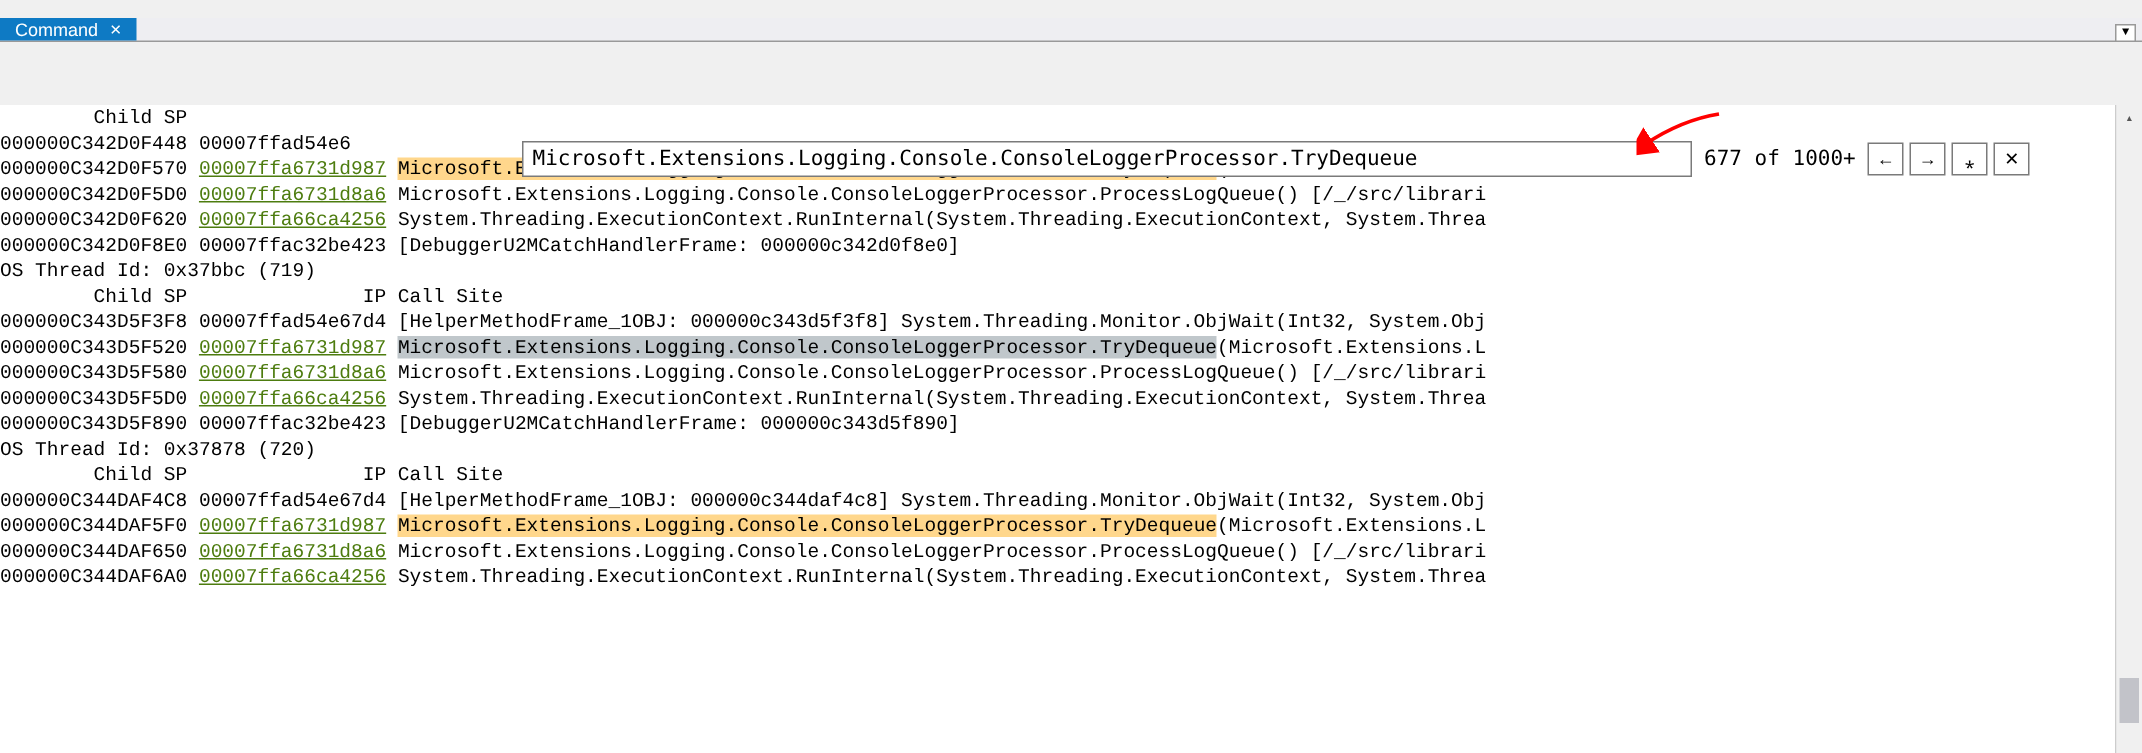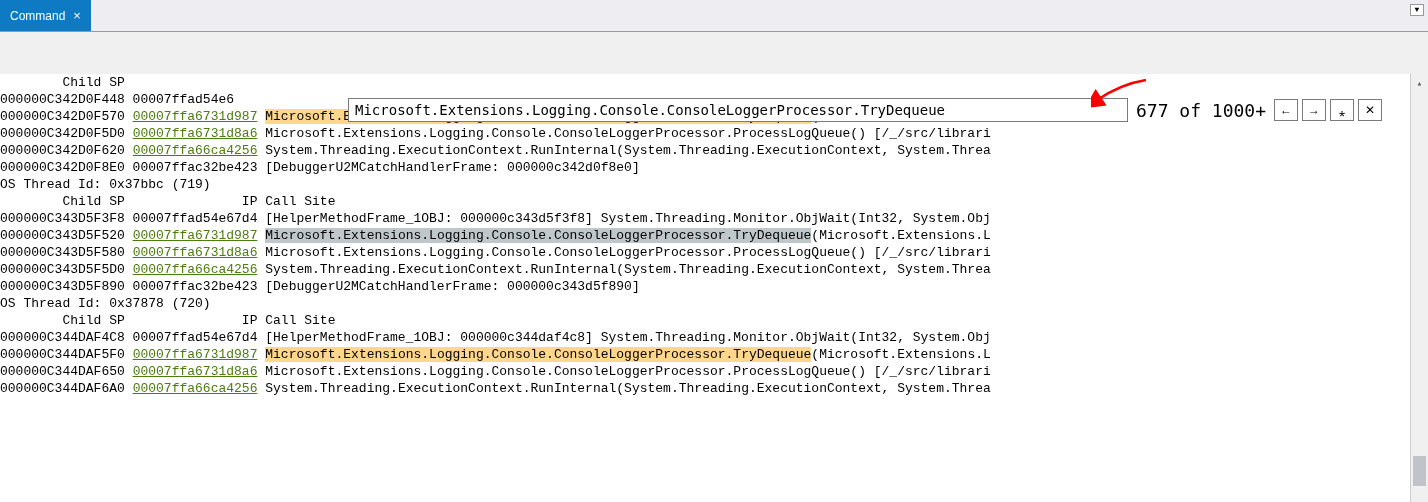--- a/index.html
+++ b/index.html
@@ -6,26 +6,27 @@
   body {
     font-family: Consolas, 'Courier New', monospace;
     font-size: 13px;
     background: #f0f0f0;
     width: 1428px;
     height: 502px;
     overflow: hidden;
     position: relative;
   }
   .tab-bar {
-    height: 32px;
+    height: 16px;
     background: #eeeef2;
     border-bottom: 1px solid #999;
     display: flex;
     align-items: flex-start;
     position: relative;
+    margin-top: 12px;
   }
   .tab {
     background: #0e7ac4;
     color: #fff;
     padding: 2px 10px;
     font-family: 'Segoe UI', Tahoma, sans-serif;
     font-size: 12px;
     display: flex;
     align-items: center;
     gap: 8px;
@@ -82,21 +83,21 @@
     border: 1px solid #7a7a7a;
     background: #fff;
     padding: 2px 6px;
     font-family: Consolas, monospace;
     font-size: 14px;
     width: 780px;
     height: 24px;
   }
   .search-count {
     font-family: Consolas, monospace;
-    font-size: 18px;
+    font-size: 14px;
     color: #000;
     padding: 0 4px;
     white-space: nowrap;
   }
   .search-btn {
     border: 1px solid #7a7a7a;
     background: #fff;
     width: 24px;
     height: 22px;
     display: flex;

